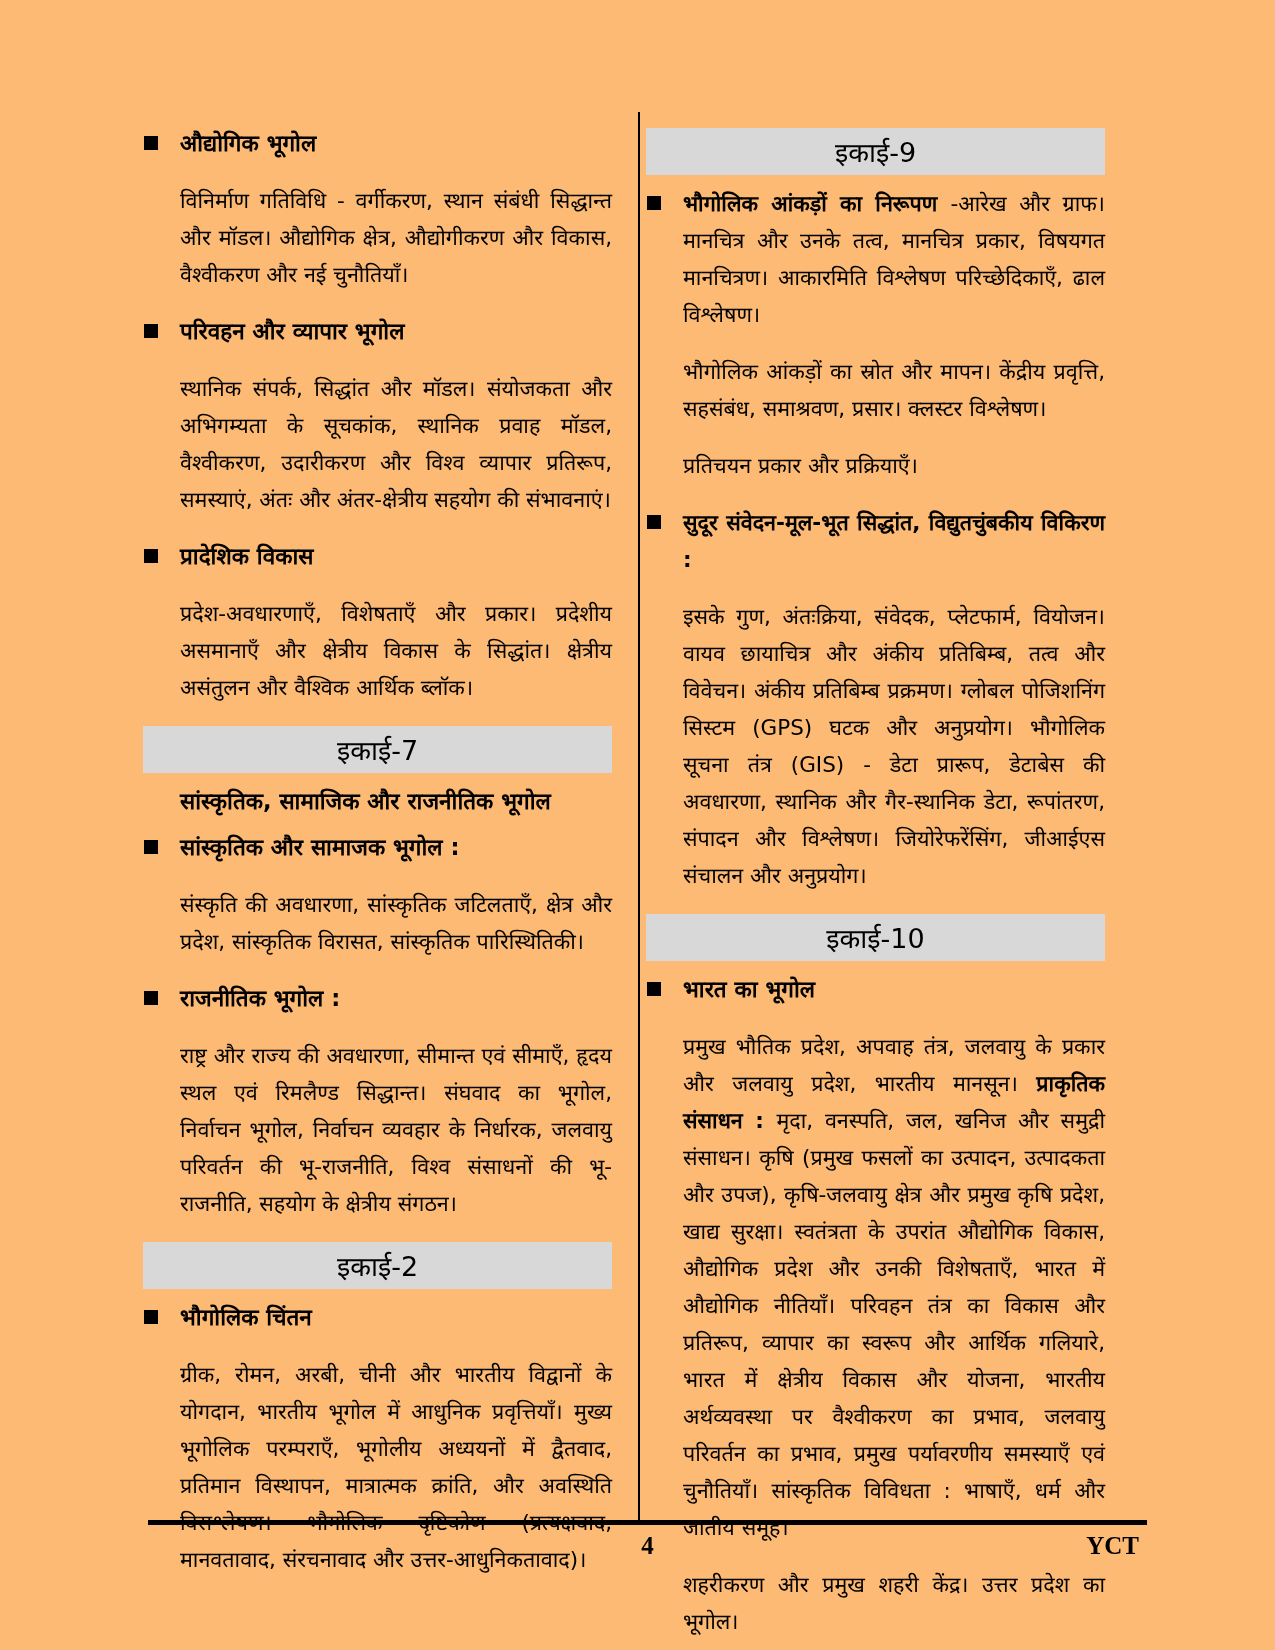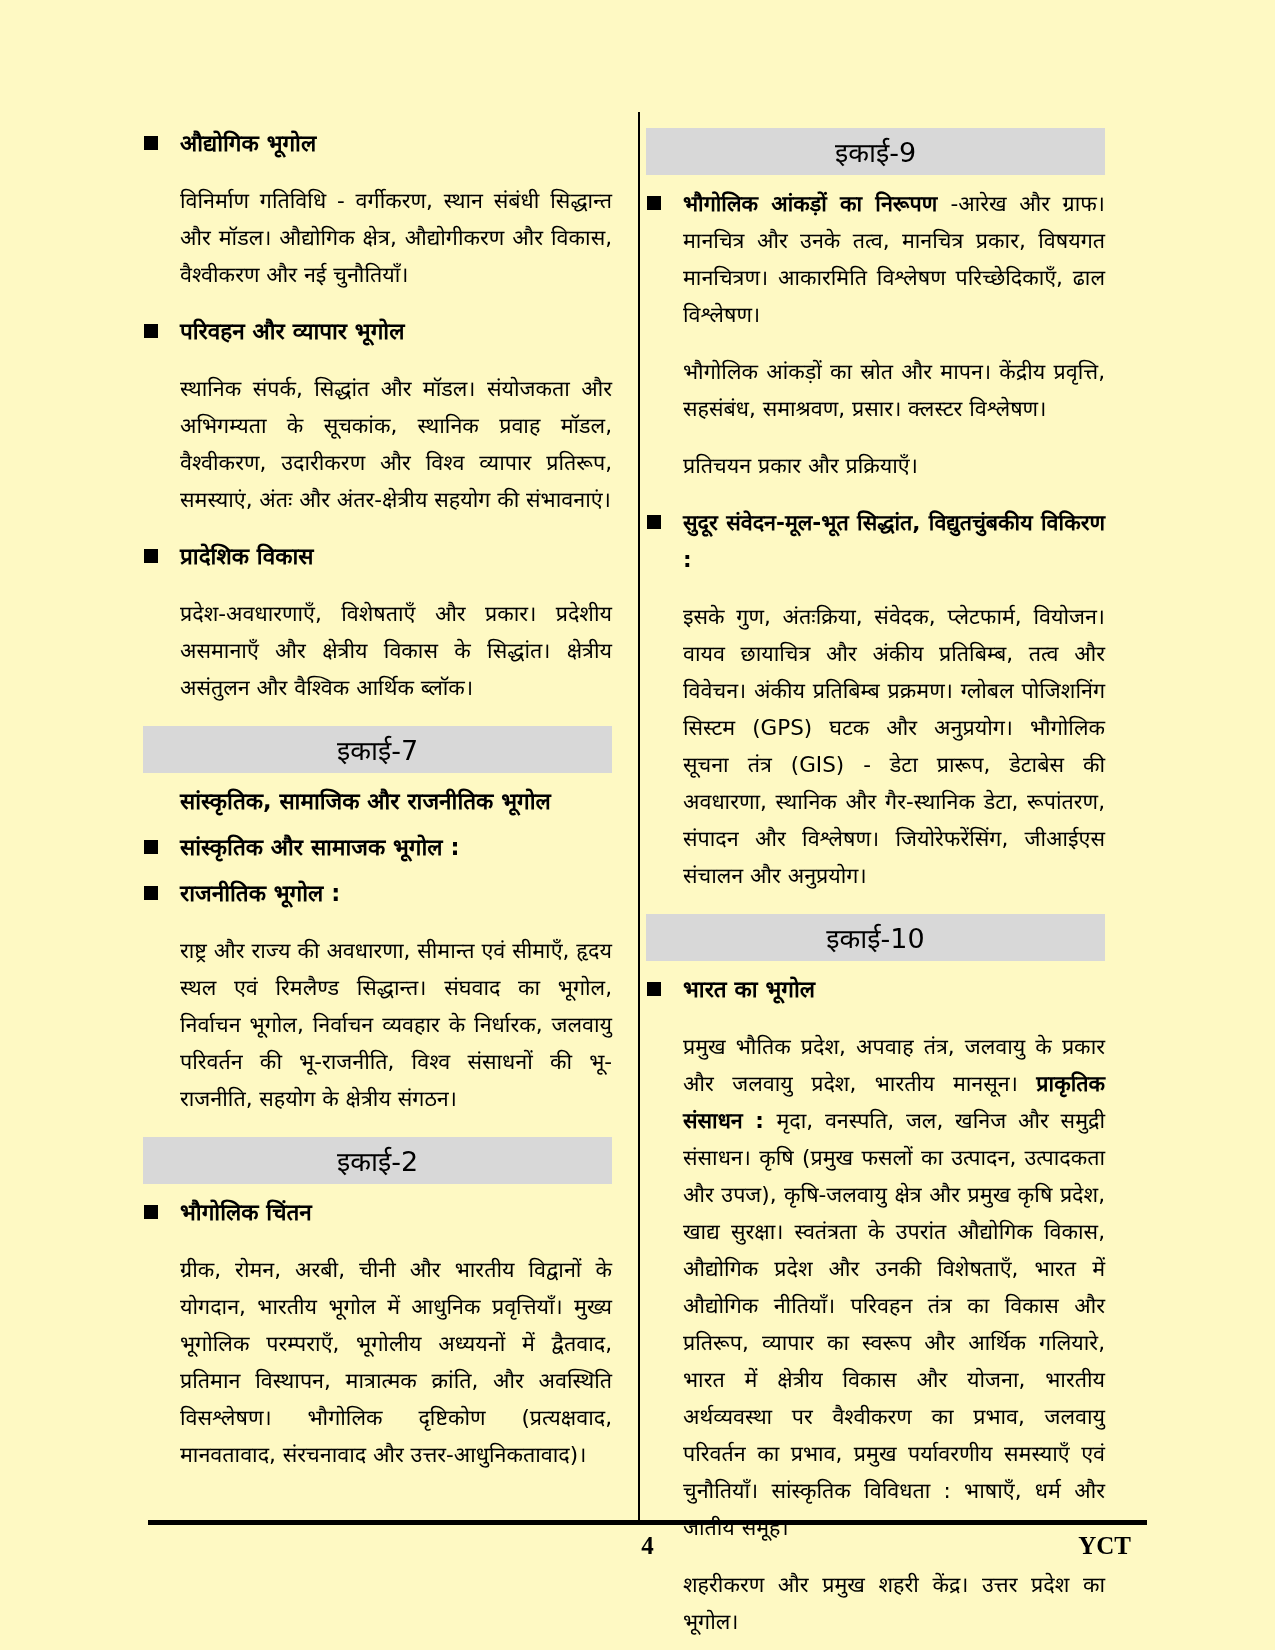--- a/index.html
+++ b/index.html
@@ -1,18 +1,18 @@
 <!DOCTYPE html>
 <html lang="hi"><head>
 <meta charset="utf-8">
 <style>
   html,body { margin:0; padding:0; background:#888; }
   .page {
     position:relative; width:1275px; height:1650px; margin:0 auto;
-    background:#fef9c3; color:#000;
+    background:#fdba74; color:#000;
     font-family:"DejaVu Sans", sans-serif;
     overflow:hidden;
   }
   .col { position:absolute; top:116px; }
   .col-left  { left:143px; width:469px; }
   .col-right { left:646px; width:459px; }
   .divider {
     position:absolute; left:638px; top:112px; width:2px; height:1408px;
     background:#000;
   }
@@ -43,21 +43,21 @@
   
   .footer-rule {
     position:absolute; left:148px; top:1520px; width:999px; height:5px;
     background:#000;
   }
   .footer-row {
     position:absolute; left:148px; top:1532px; width:999px; height:40px;
     font-family:"Liberation Serif", serif; font-weight:bold; font-size:25px;
   }
   .footer-page { position:absolute; left:0; width:100%; text-align:center; }
-  .footer-brand { position:absolute; right:16px; }
+  .footer-brand { position:absolute; right:8px; }
 </style>
 </head>
 <body>
 
 <div class="page">
   <div class="col col-left">
       <div class="block bullet-heading">
         <span class="bullet"></span>
         <div class="txt"><span class="b">औद्योगिक भूगोल</span></div>
       </div>
@@ -80,20 +80,23 @@
       </div>
       <div class="unit-band">
         <span>इकाई-7</span>
       </div>
       <div class="block subtitle">
         <div class="txt"><span class="b">सांस्कृतिक, सामाजिक और राजनीतिक भूगोल</span></div>
       </div>
       <div class="block bullet-heading">
         <span class="bullet"></span>
         <div class="txt"><span class="b">सांस्कृतिक और सामाजक भूगोल :</span></div>
+      </div>
+      <div class="block paragraph">
+        <div class="txt"><span>संस्कृति की अवधारणा, सांस्कृतिक जटिलताएँ, क्षेत्र और प्रदेश, सांस्कृतिक विरासत, सांस्कृतिक पारिस्थितिकी।</span></div>
       </div>
       <div class="block bullet-heading">
         <span class="bullet"></span>
         <div class="txt"><span class="b">राजनीतिक भूगोल :</span></div>
       </div>
       <div class="block paragraph">
         <div class="txt"><span>राष्ट्र और राज्य की अवधारणा, सीमान्त एवं सीमाएँ, हृदय स्थल एवं रिमलैण्ड सिद्धान्त। संघवाद का भूगोल, निर्वाचन भूगोल, निर्वाचन व्यवहार के निर्धारक, जलवायु परिवर्तन की भू-राजनीति, विश्व संसाधनों की भू-राजनीति, सहयोग के क्षेत्रीय संगठन।</span></div>
       </div>
       <div class="unit-band">
         <span>इकाई-2</span>

